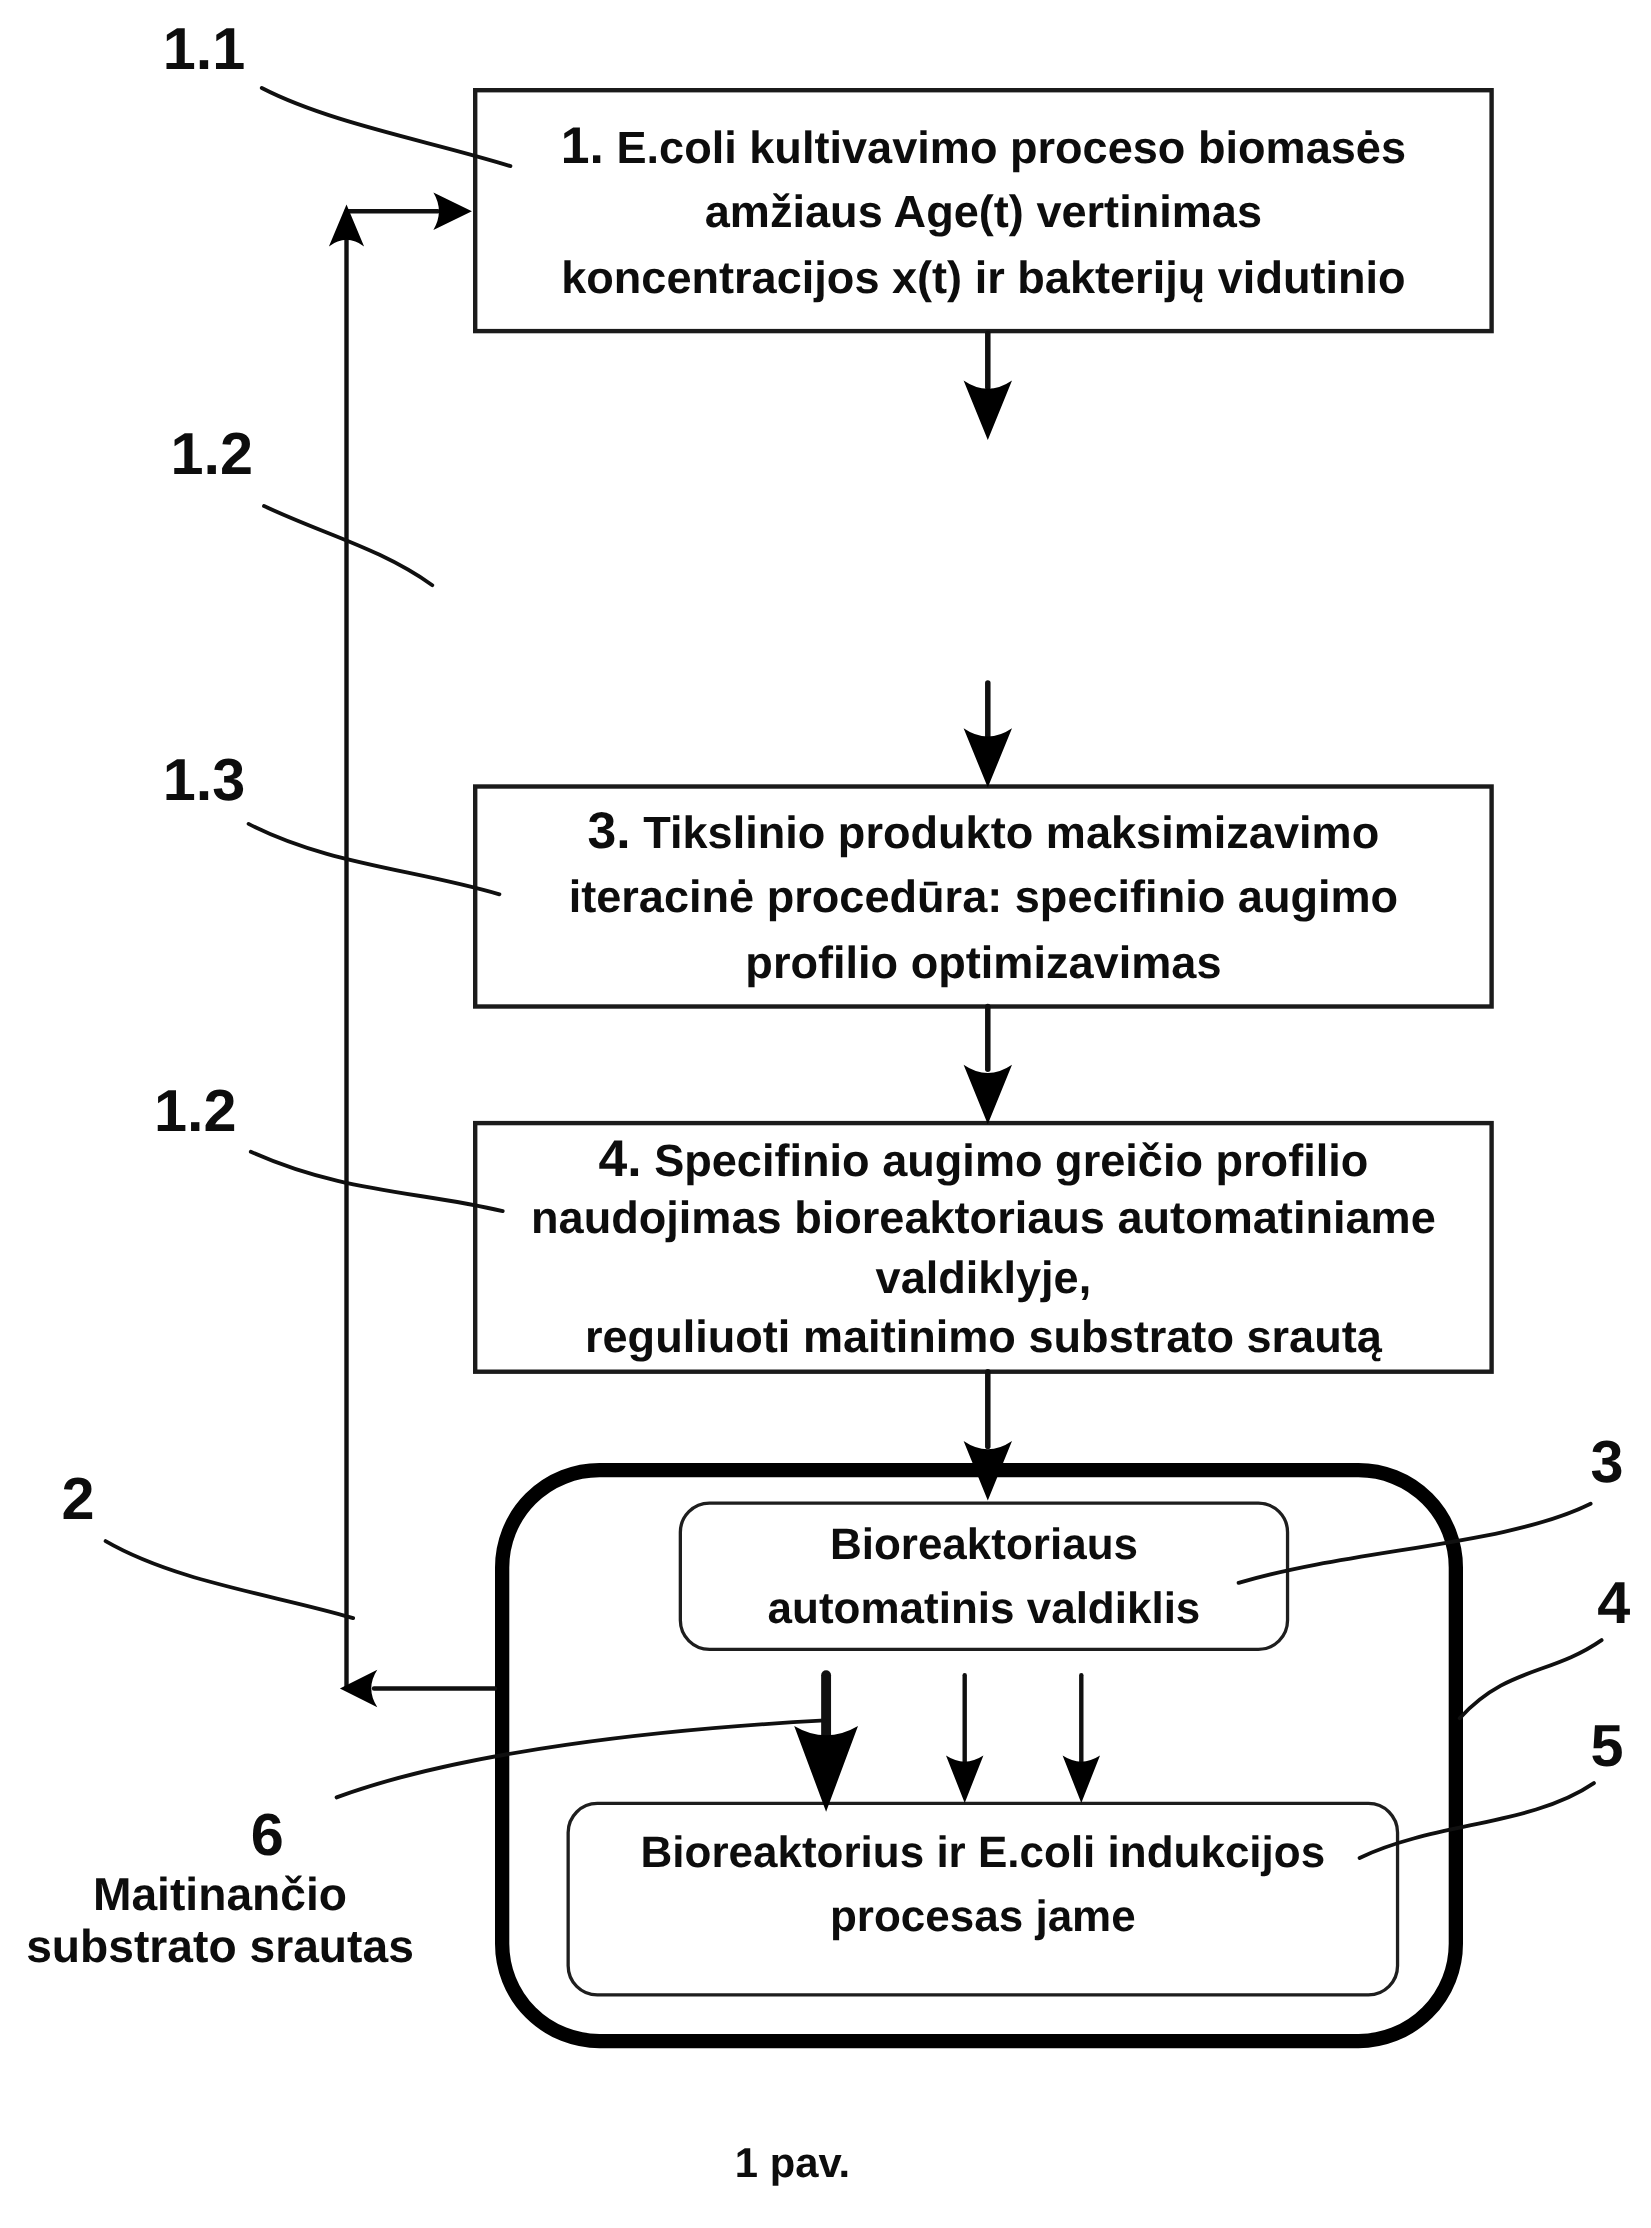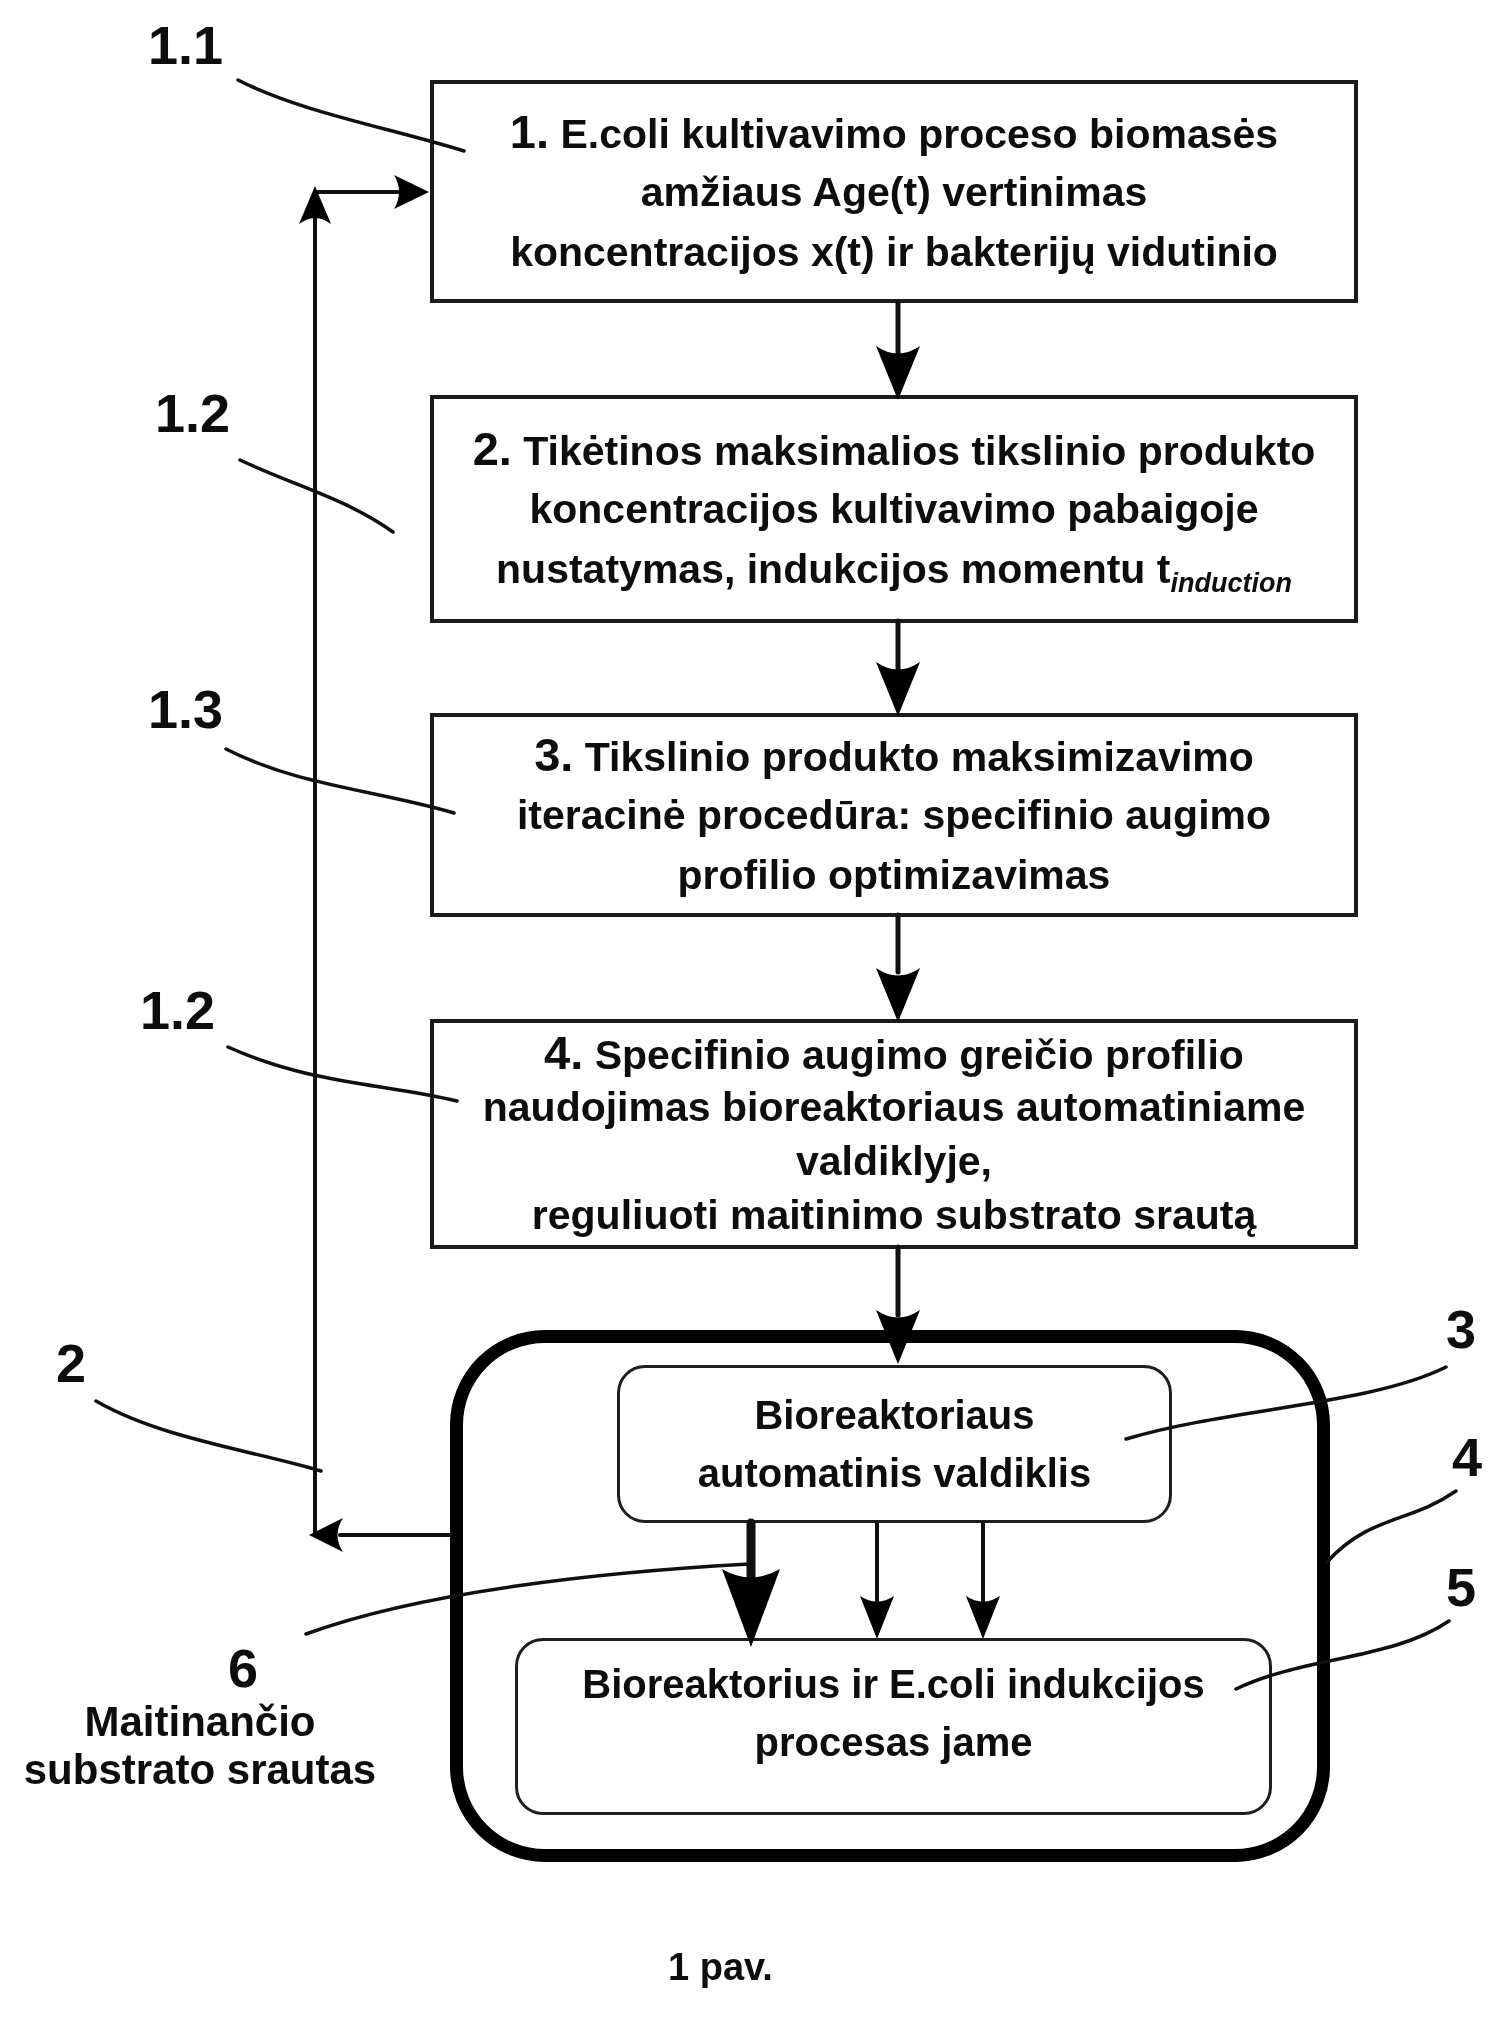--- a/index.html
+++ b/index.html
@@ -59,42 +59,37 @@
 <body>
 
 <div id="canvas">
 
   <div class="stepbox" id="box1" style="top:80px;height:223px;">
     <div class="line"><span class="num">1.</span><span> </span><span class="it">E.coli</span><span> kultivavimo proceso biomasės</span></div>
     <div class="line">amžiaus Age(t) vertinimas</div>
     <div class="line">koncentracijos x(t) ir bakterijų vidutinio</div>
   </div>
 
-  <div class="stepbox" id="box2" style="top:395px;height:228px;">
-    <div class="line"><span class="num">2.</span><span> Tikėtinos maksimalios tikslinio produkto</span></div>
-    <div class="line">koncentracijos kultivavimo pabaigoje</div>
-    <div class="line"><span>nustatymas, indukcijos momentu </span><span class="it">t</span><span class="sub">induction</span></div>
-  </div>
 
   <div class="stepbox" id="box3" style="top:713px;height:204px;">
     <div class="line"><span class="num">3.</span><span> Tikslinio produkto maksimizavimo</span></div>
     <div class="line">iteracinė procedūra: specifinio augimo</div>
     <div class="line">profilio optimizavimas</div>
   </div>
 
   <div class="stepbox" id="box4" style="top:1019px;height:230px;">
     <div class="line"><span class="num">4.</span><span> Specifinio augimo greičio profilio</span></div>
     <div class="line">naudojimas bioreaktoriaus automatiniame</div>
     <div class="line">valdiklyje,</div>
     <div class="line">reguliuoti maitinimo substrato srautą</div>
   </div>
 
   <div id="container"></div>
 
-  <div class="innerbox" style="left:617px;top:1365px;width:555px;height:158px;">
+  <div class="innerbox" style="left:617px;top:1365px;width:555px;height:136px;">
     <div class="line">Bioreaktoriaus</div>
     <div class="line">automatinis valdiklis</div>
   </div>
 
   <div class="innerbox" style="left:515px;top:1638px;width:757px;height:177px;padding-bottom:28px;">
     <div class="line"><span>Bioreaktorius ir </span><span class="it">E.coli</span><span> indukcijos</span></div>
     <div class="line">procesas jame</div>
   </div>
 
   <div class="reflabel" style="left:148px;top:18px;">1.1</div>

